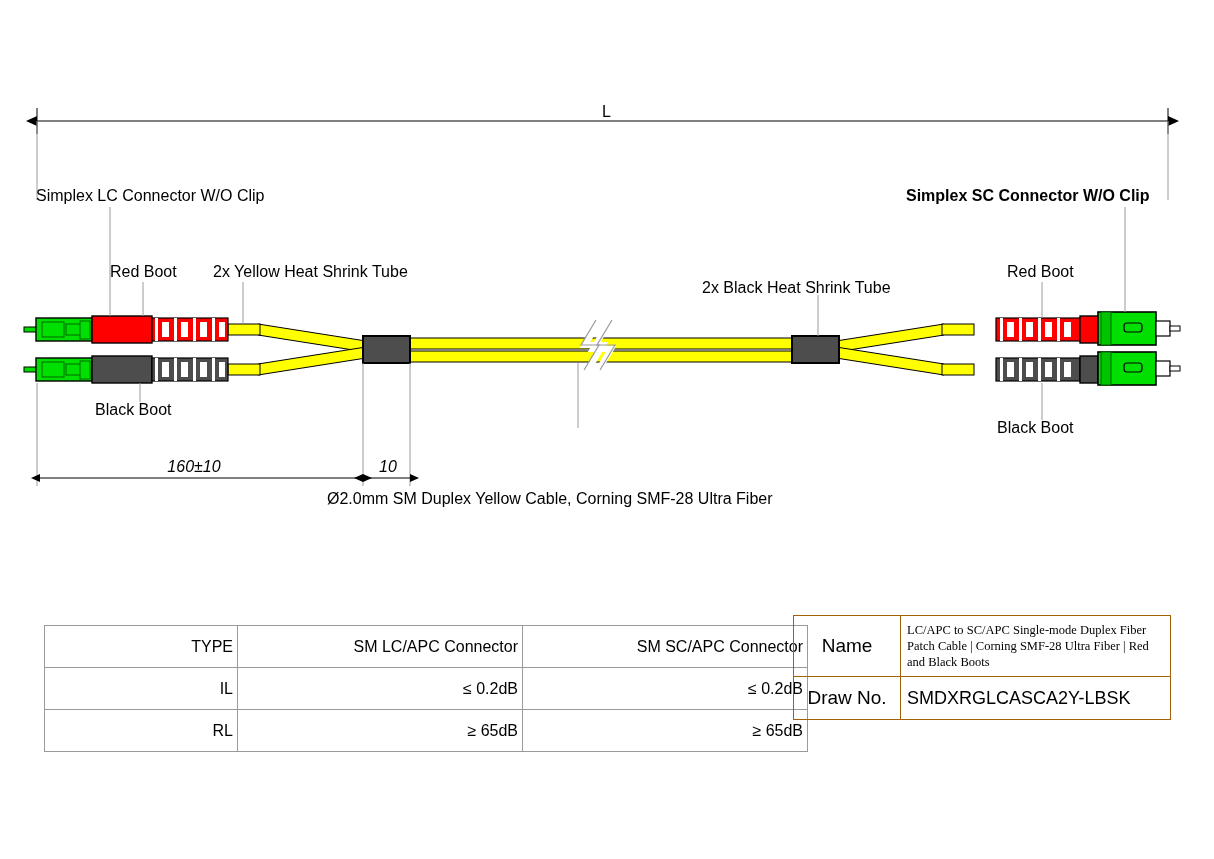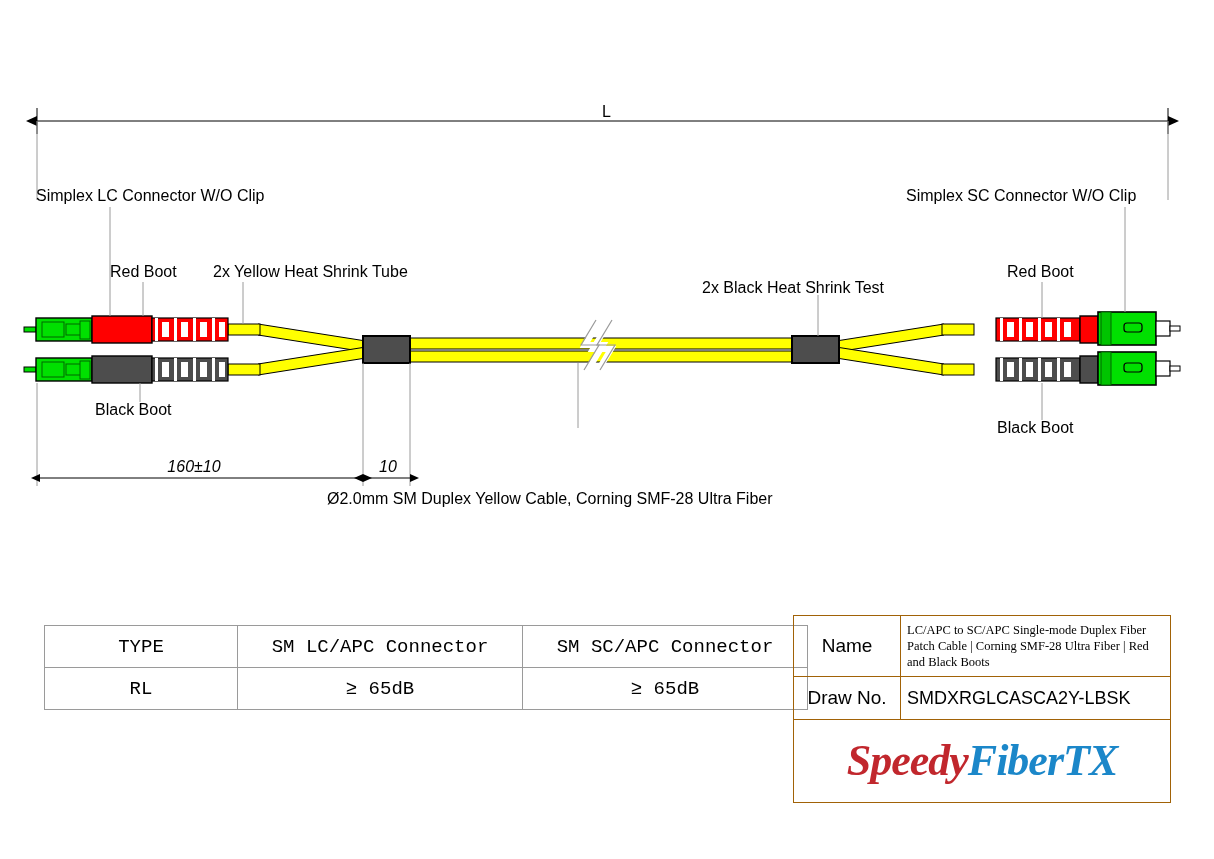--- a/index.html
+++ b/index.html
@@ -49,24 +49,24 @@
     position: absolute;
     left: 44px;
     top: 625px;
     width: 736px;
     border-collapse: collapse;
     table-layout: fixed;
   }
   table.perf td {
     border: 1px solid #9a9a9a;
     height: 41px;
-    text-align: center;
+    text-align: right;
     vertical-align: middle;
-    font-size: 19px;
-    font-family: Liberation Mono, monospace;
+    font-size: 16px;
+    font-family: Liberation Sans, sans-serif;
     padding: 0 4px;
   }
   table.perf td.c0 { width: 184px; }
   table.perf td.c1 { width: 276px; }
   table.perf td.c2 { width: 276px; }
 
   table.title-block {
     position: absolute;
     left: 793px;
     top: 615px;
@@ -306,63 +306,61 @@
   <div class="lbl" style="left:602px; top:104px;">L</div>
 
   <div class="lbl" style="left:36px; top:188px;">Simplex LC Connector W/O Clip</div>
 
   <div class="lbl" style="left:110px; top:264px;">Red Boot</div>
 
   <div class="lbl" style="left:213px; top:264px;">2x Yellow Heat Shrink Tube</div>
 
   <div class="lbl" style="left:95px; top:402px;">Black Boot</div>
 
-  <div class="lbl" style="left:702px; top:280px;">2x Black Heat Shrink Test</div>
-
-  <div class="lbl" style="left:906px; top:188px;">Simplex SC Connector W/O Clip</div>
+  <div class="lbl" style="left:702px; top:280px;">2x Black Heat Shrink Tube</div>
+
+  <div class="lbl" style="left:906px; top:188px;font-weight:bold;">Simplex SC Connector W/O Clip</div>
 
   <div class="lbl" style="left:1007px; top:264px;">Red Boot</div>
 
   <div class="lbl" style="left:997px; top:420px;">Black Boot</div>
 
   <div class="lbl ctr" style="left:194px; top:459px;">160±10</div>
 
   <div class="lbl ctr" style="left:388px; top:459px;">10</div>
 
   <div class="lbl" style="left:327px; top:491px;">Ø2.0mm SM Duplex Yellow Cable, Corning SMF-28 Ultra Fiber</div>
 
 
   <table class="perf">
     <tbody>
       <tr>
         <td class="c0">TYPE</td>
         <td class="c1">SM LC/APC Connector</td>
         <td class="c2">SM SC/APC Connector</td>
       </tr>
       <tr>
+        <td class="c0">IL</td>
+        <td class="c1">≤ 0.2dB</td>
+        <td class="c2">≤ 0.2dB</td>
+      </tr>
+      <tr>
         <td class="c0">RL</td>
         <td class="c1">≥ 65dB</td>
         <td class="c2">≥ 65dB</td>
       </tr>
     </tbody>
   </table>
 
   <table class="title-block">
     <tbody>
       <tr>
         <td class="tb-key">Name</td>
         <td class="tb-name-val">LC/APC to SC/APC Single-mode Duplex Fiber Patch Cable | Corning SMF-28 Ultra Fiber | Red and Black Boots</td>
       </tr>
       <tr>
         <td class="tb-key">Draw No.</td>
         <td class="tb-draw-val">SMDXRGLCASCA2Y-LBSK</td>
       </tr>
-      <tr>
-        <td class="tb-logo" colspan="2">
-          <div class="logo-wrap">
-            <span class="logo-text"><span class="logo-a">Speedy</span><span class="logo-b">FiberTX</span></span>
-          </div>
-        </td>
-      </tr>
     </tbody>
   </table>
 
 </div>
 
 </body></html>

